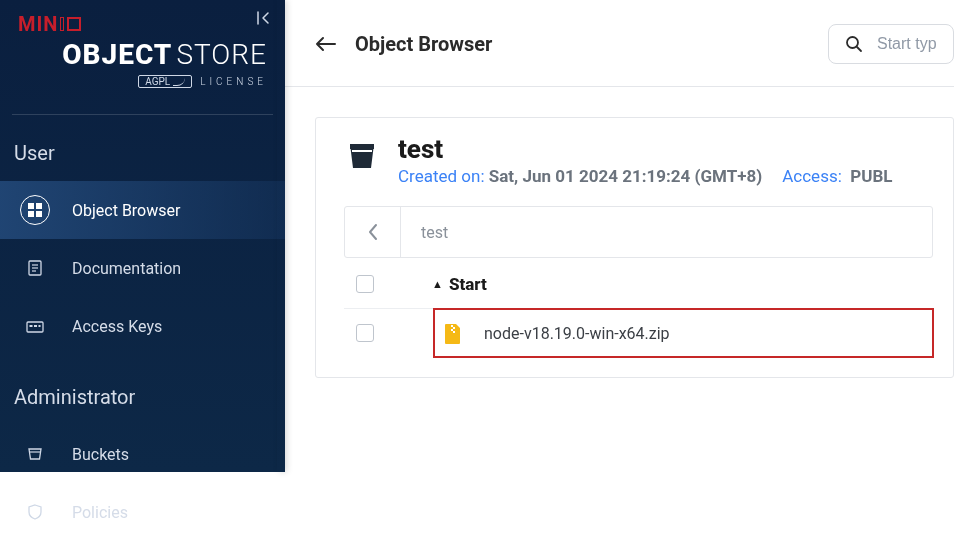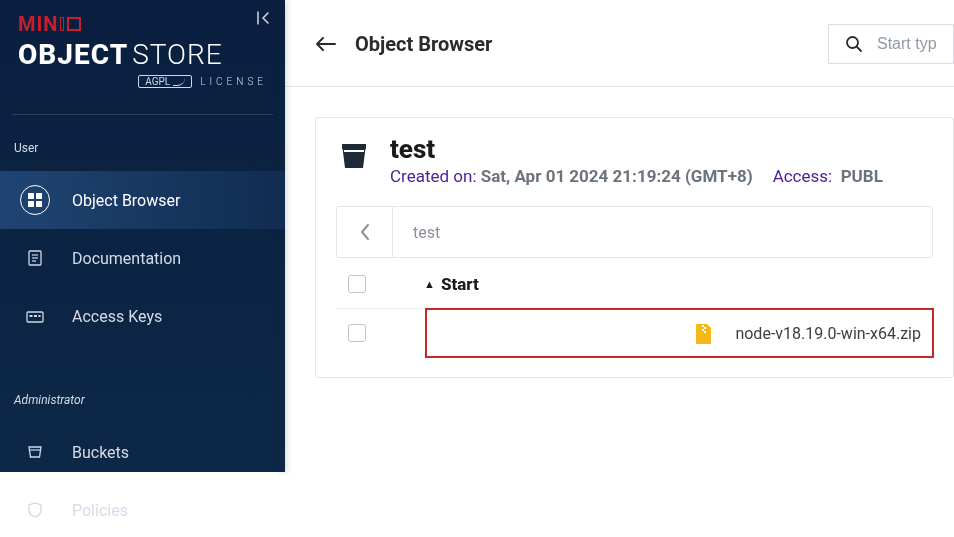--- a/index.html
+++ b/index.html
@@ -11,71 +11,71 @@
 .sidebar { width: 285px; background: linear-gradient(180deg, #0a1f3f 0%, #0d2847 100%); color: #fff; flex-shrink: 0; position: relative; }
 .sidebar::after { content: ""; position: absolute; right: 0; top: 0; bottom: 0; width: 8px; box-shadow: 2px 0 6px rgba(0,0,0,0.15); }
 
 .logo-area { padding: 12px 18px 18px 18px; }
 .collapse-btn { position: absolute; top: 10px; right: 14px; color: #cfd8e6; cursor: pointer; font-size: 16px; }
 
 .minio-word { color: #c61e2b; font-size: 20px; font-weight: 700; letter-spacing: 1px; display: flex; align-items: center; gap: 1px; }
 .minio-word .thin-i { display:inline-block; width:4px; height:14px; border:1px solid #c61e2b; margin:0 1px; }
 .minio-word .o-square { display:inline-block; width:14px; height:14px; border:2px solid #c61e2b; margin-left:1px; }
 
-.objectstore { color:#fff; font-size:28px; letter-spacing:1px; margin-top:2px; }
+.objectstore { color:#fff; font-size:28px; letter-spacing:1px; margin-top:2px;text-align:right; }
 .objectstore .bold { font-weight:800; }
 .objectstore .light { font-weight:300; }
 
 .license-row { display:flex; justify-content:flex-end; align-items:center; gap:8px; margin-top:4px; }
 .agpl-badge { border:1px solid #cfd8e6; padding:0 6px; font-size:10px; color:#cfd8e6; border-radius:2px; display:flex; align-items:center; }
 .agpl-badge::after { content:""; display:inline-block; width:12px; height:8px; border-bottom:1px solid #cfd8e6; border-radius:0 0 8px 0; margin-left:3px; }
 .license-text { color:#cfd8e6; font-size:10px; letter-spacing:4px; font-weight:300; }
 
 .side-divider { height:1px; background: rgba(255,255,255,0.15); margin: 8px 12px 18px 12px; }
 
-.side-section-label { color:#d5dce8; font-size:12px; padding: 8px 18px 16px 14px; font-weight:400; }
+.side-section-label { color:#d5dce8; font-size:20px; padding: 8px 18px 16px 14px; font-weight:400; }
 
 .nav-item { display:flex; align-items:center; gap:22px; padding: 14px 18px 14px 20px; color:#d5dce8; font-size:16px; cursor:pointer; }
 .nav-item.active { background: linear-gradient(90deg, rgba(34,72,120,0.9) 0%, rgba(20,50,90,0.6) 100%); color:#fff; }
 .nav-item.active .nav-icon-wrap { border:1.5px solid #fff; border-radius:50%; width:30px; height:30px; display:flex; align-items:center; justify-content:center; }
 .nav-icon-wrap { width:30px; height:30px; display:flex; align-items:center; justify-content:center; }
 .nav-icon { width:18px; height:18px; }
 
 
 .main { flex:1; display:flex; flex-direction:column; min-width:0; }
 
 .topbar { display:flex; align-items:center; justify-content:space-between; padding: 24px 0 22px 30px; border-bottom:1px solid #e4e6ea; }
 .topbar-left { display:flex; align-items:center; gap:18px; }
 .back-arrow { font-size:20px; color:#2b2b2b; cursor:pointer; }
 .page-title { font-size:20px; font-weight:700; color:#2b2b2b; }
-.search-box { display:flex; gap:14px; border:1px solid #d9dce1; border-radius:0; padding:10px 16px; margin-right:0; min-width:100px; }
+.search-box { display:flex; gap:14px; border:1px solid #d9dce1; border-radius:8px; padding:10px 16px; margin-right:0; min-width:100px; }
 .search-box input { border:none; outline:none; font-size:16px; color:#9099a6; width:60px; }
 .search-box input::placeholder { color:#9099a6; }
 .search-icon { color:#2b2b2b; }
 
 .content { padding: 30px 0 0 30px; }
 
-.bucket-card { border:1px solid #e4e6ea; border-radius:3px; padding:16px 20px 20px 20px; }
+.bucket-card { border:1px solid #e4e6ea; border-radius:3px; padding:16px 20px 20px 28px; }
 .bucket-header { display:flex; align-items:flex-start; gap:18px; }
 .bucket-icon { width:36px; height:36px; flex-shrink:0; margin-top:4px; }
 .bucket-meta h2 { font-size:26px; font-weight:800; color:#1b1b1b; margin-bottom:2px; }
 .bucket-sub { font-size:17px; color:#7f868f; display:flex; gap:20px; }
-.bucket-sub .label { color:#4c1d95; }
+.bucket-sub .label { color:#3b82f6; }
 .bucket-sub .val { font-weight:700; color:#6b737d; }
 
 .breadcrumb-bar { margin-top:20px; border:1px solid #e4e6ea; border-radius:3px; display:flex; align-items:center; height:52px; }
 .bc-back { width:56px; height:100%; display:flex; align-items:center; justify-content:center; border-right:1px solid #e4e6ea; cursor:pointer; color:#8a919a; }
 .bc-path { padding:0 20px; color:#8a919a; font-size:16px; }
 
 .table-header { display:flex; align-items:center; padding: 16px 12px 14px 12px; gap:22px; }
 .chk { width:18px; height:18px; border:1px solid #bfc5cd; border-radius:3px; cursor:pointer; flex-shrink:0; }
 .th-name { display:flex; align-items:center; gap:6px; font-weight:800; font-size:17px; color:#1b1b1b; margin-left:36px; }
 .sort-caret { font-size:11px; }
 
-.table-row { display:flex; align-items:center; padding: 14px 12px; gap:22px; border-top:1px solid #eceef1; cursor:pointer;justify-content:flex-end; }
+.table-row { display:flex; align-items:center; padding: 14px 12px; gap:22px; border-top:1px solid #eceef1; cursor:pointer; }
 .table-row.highlight { outline:2px solid #c62828; outline-offset:-1px; margin-left:48px; padding-left:10px; }
 .file-icon { width:18px; height:20px; flex-shrink:0; }
 .file-name { font-size:16px; color:#3b3f45; }
 
 
 svg { display:block; }
 </style>
 </head>
 <body>
 
@@ -133,21 +133,21 @@
         <svg class="nav-icon" viewBox="0 0 18 18">
             <rect x="1" y="5" width="16" height="10" rx="1" stroke="#cfd8e6" stroke-width="1.3" fill="none"></rect>
             <rect x="3.5" y="8" width="3" height="2" fill="#cfd8e6"></rect>
             <rect x="8" y="8" width="3" height="2" fill="#cfd8e6"></rect>
             <rect x="12.5" y="8" width="2" height="2" fill="#cfd8e6"></rect>
           </svg>
       </span>
       <span>Access Keys</span>
     </div>
 
-    <div class="side-section-label" style="margin-top:40px;font-style:italic;">Administrator</div>
+    <div class="side-section-label" style="margin-top:22px;">Administrator</div>
 
     <div class="nav-item">
       <span class="nav-icon-wrap">
         <svg class="nav-icon" viewBox="0 0 18 18">
             <path d="M3 4h12l-1.5 10h-9z" stroke="#cfd8e6" stroke-width="1.3" fill="none"></path>
             <line x1="3" y1="7" x2="15" y2="7" stroke="#cfd8e6" stroke-width="1.2"></line>
           </svg>
       </span>
       <span>Buckets</span>
     </div>
@@ -189,21 +189,21 @@
           <span class="bucket-icon">
             <svg width="36" height="36" viewBox="0 0 36 36">
                 <path d="M6 6h24l-3 24H9z" fill="#1f2a37"></path>
                 <rect x="6" y="6" width="24" height="5" fill="#1f2a37"></rect>
                 <rect x="8" y="12" width="20" height="2" fill="#fff"></rect>
               </svg>
           </span>
           <div class="bucket-meta">
             <h2>test</h2>
             <div class="bucket-sub">
-              <span><span class="label">Created on:</span> <span class="val">Sat, Apr 01 2024 21:19:24 (GMT+8)</span></span>
+              <span><span class="label">Created on:</span> <span class="val">Sat, Jun 01 2024 21:19:24 (GMT+8)</span></span>
               <span><span class="label">Access:</span>&nbsp;&nbsp;<span class="val">PUBL</span></span>
             </div>
           </div>
         </div>
 
         <div class="breadcrumb-bar">
           <div class="bc-back">
             <svg width="14" height="22" viewBox="0 0 14 22">
                 <path d="M10 4l-6 7 6 7" stroke="#8a919a" stroke-width="2" fill="none" stroke-linecap="round" stroke-linejoin="round"></path>
               </svg>

